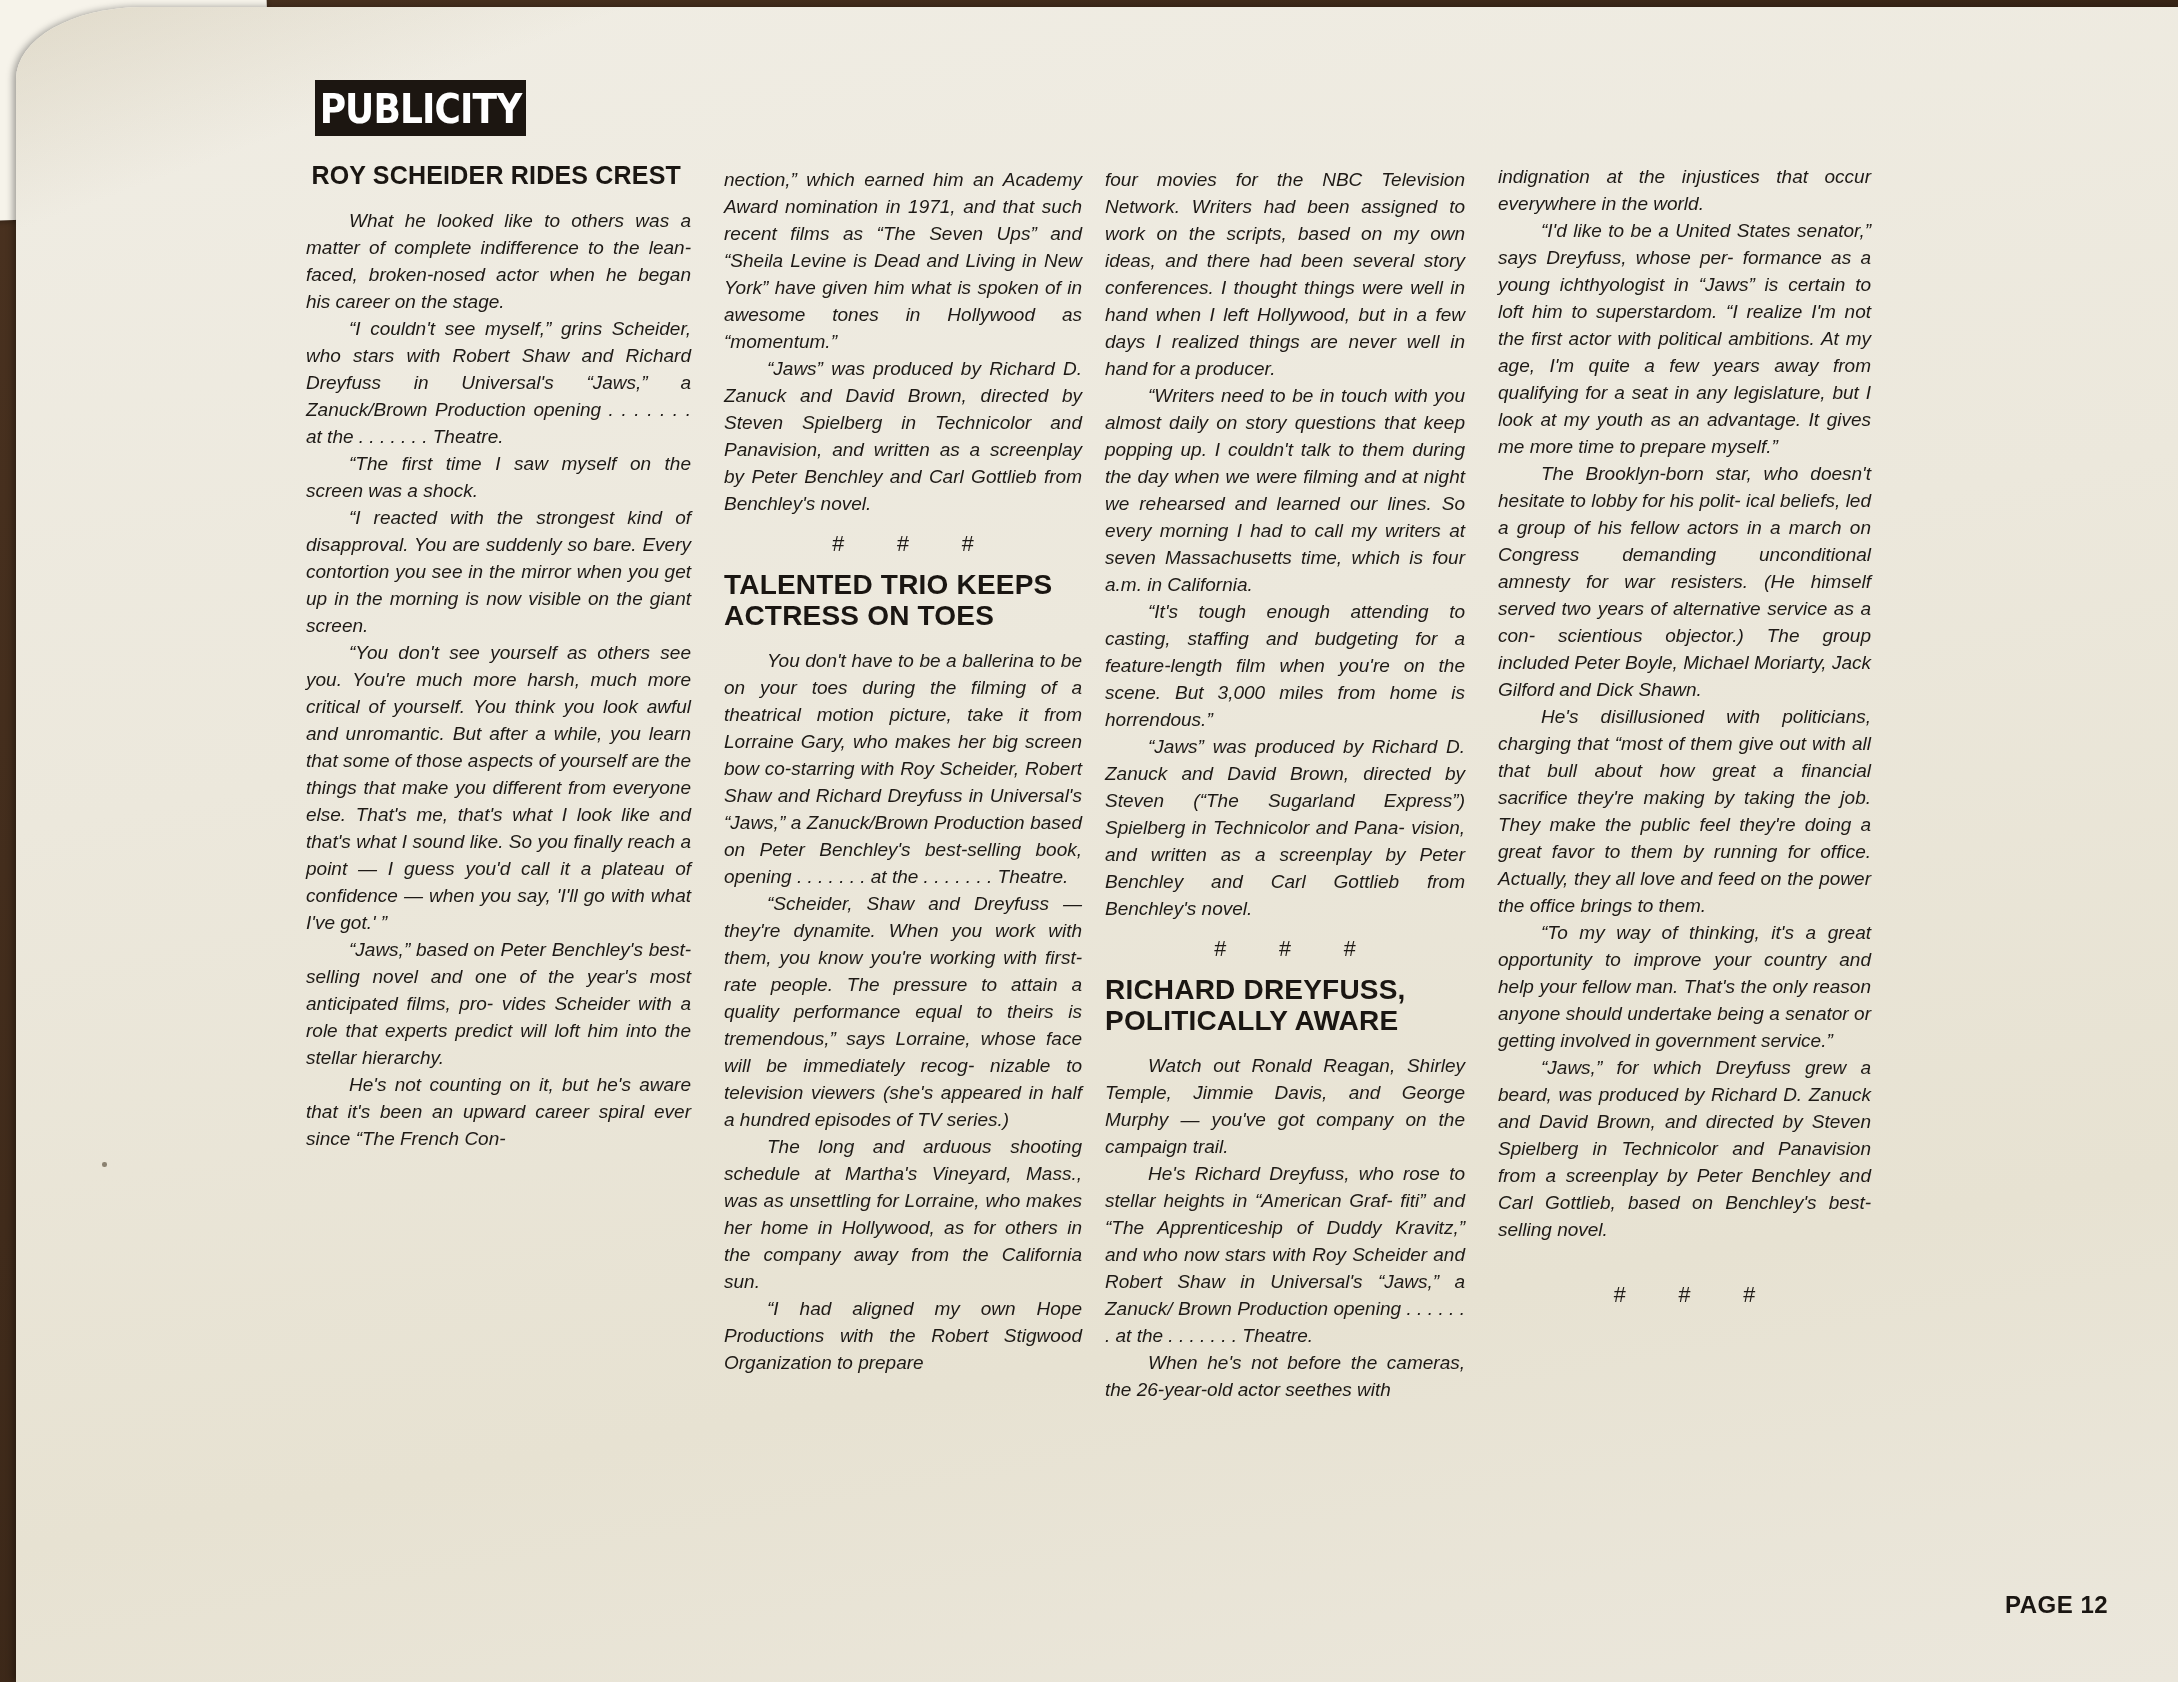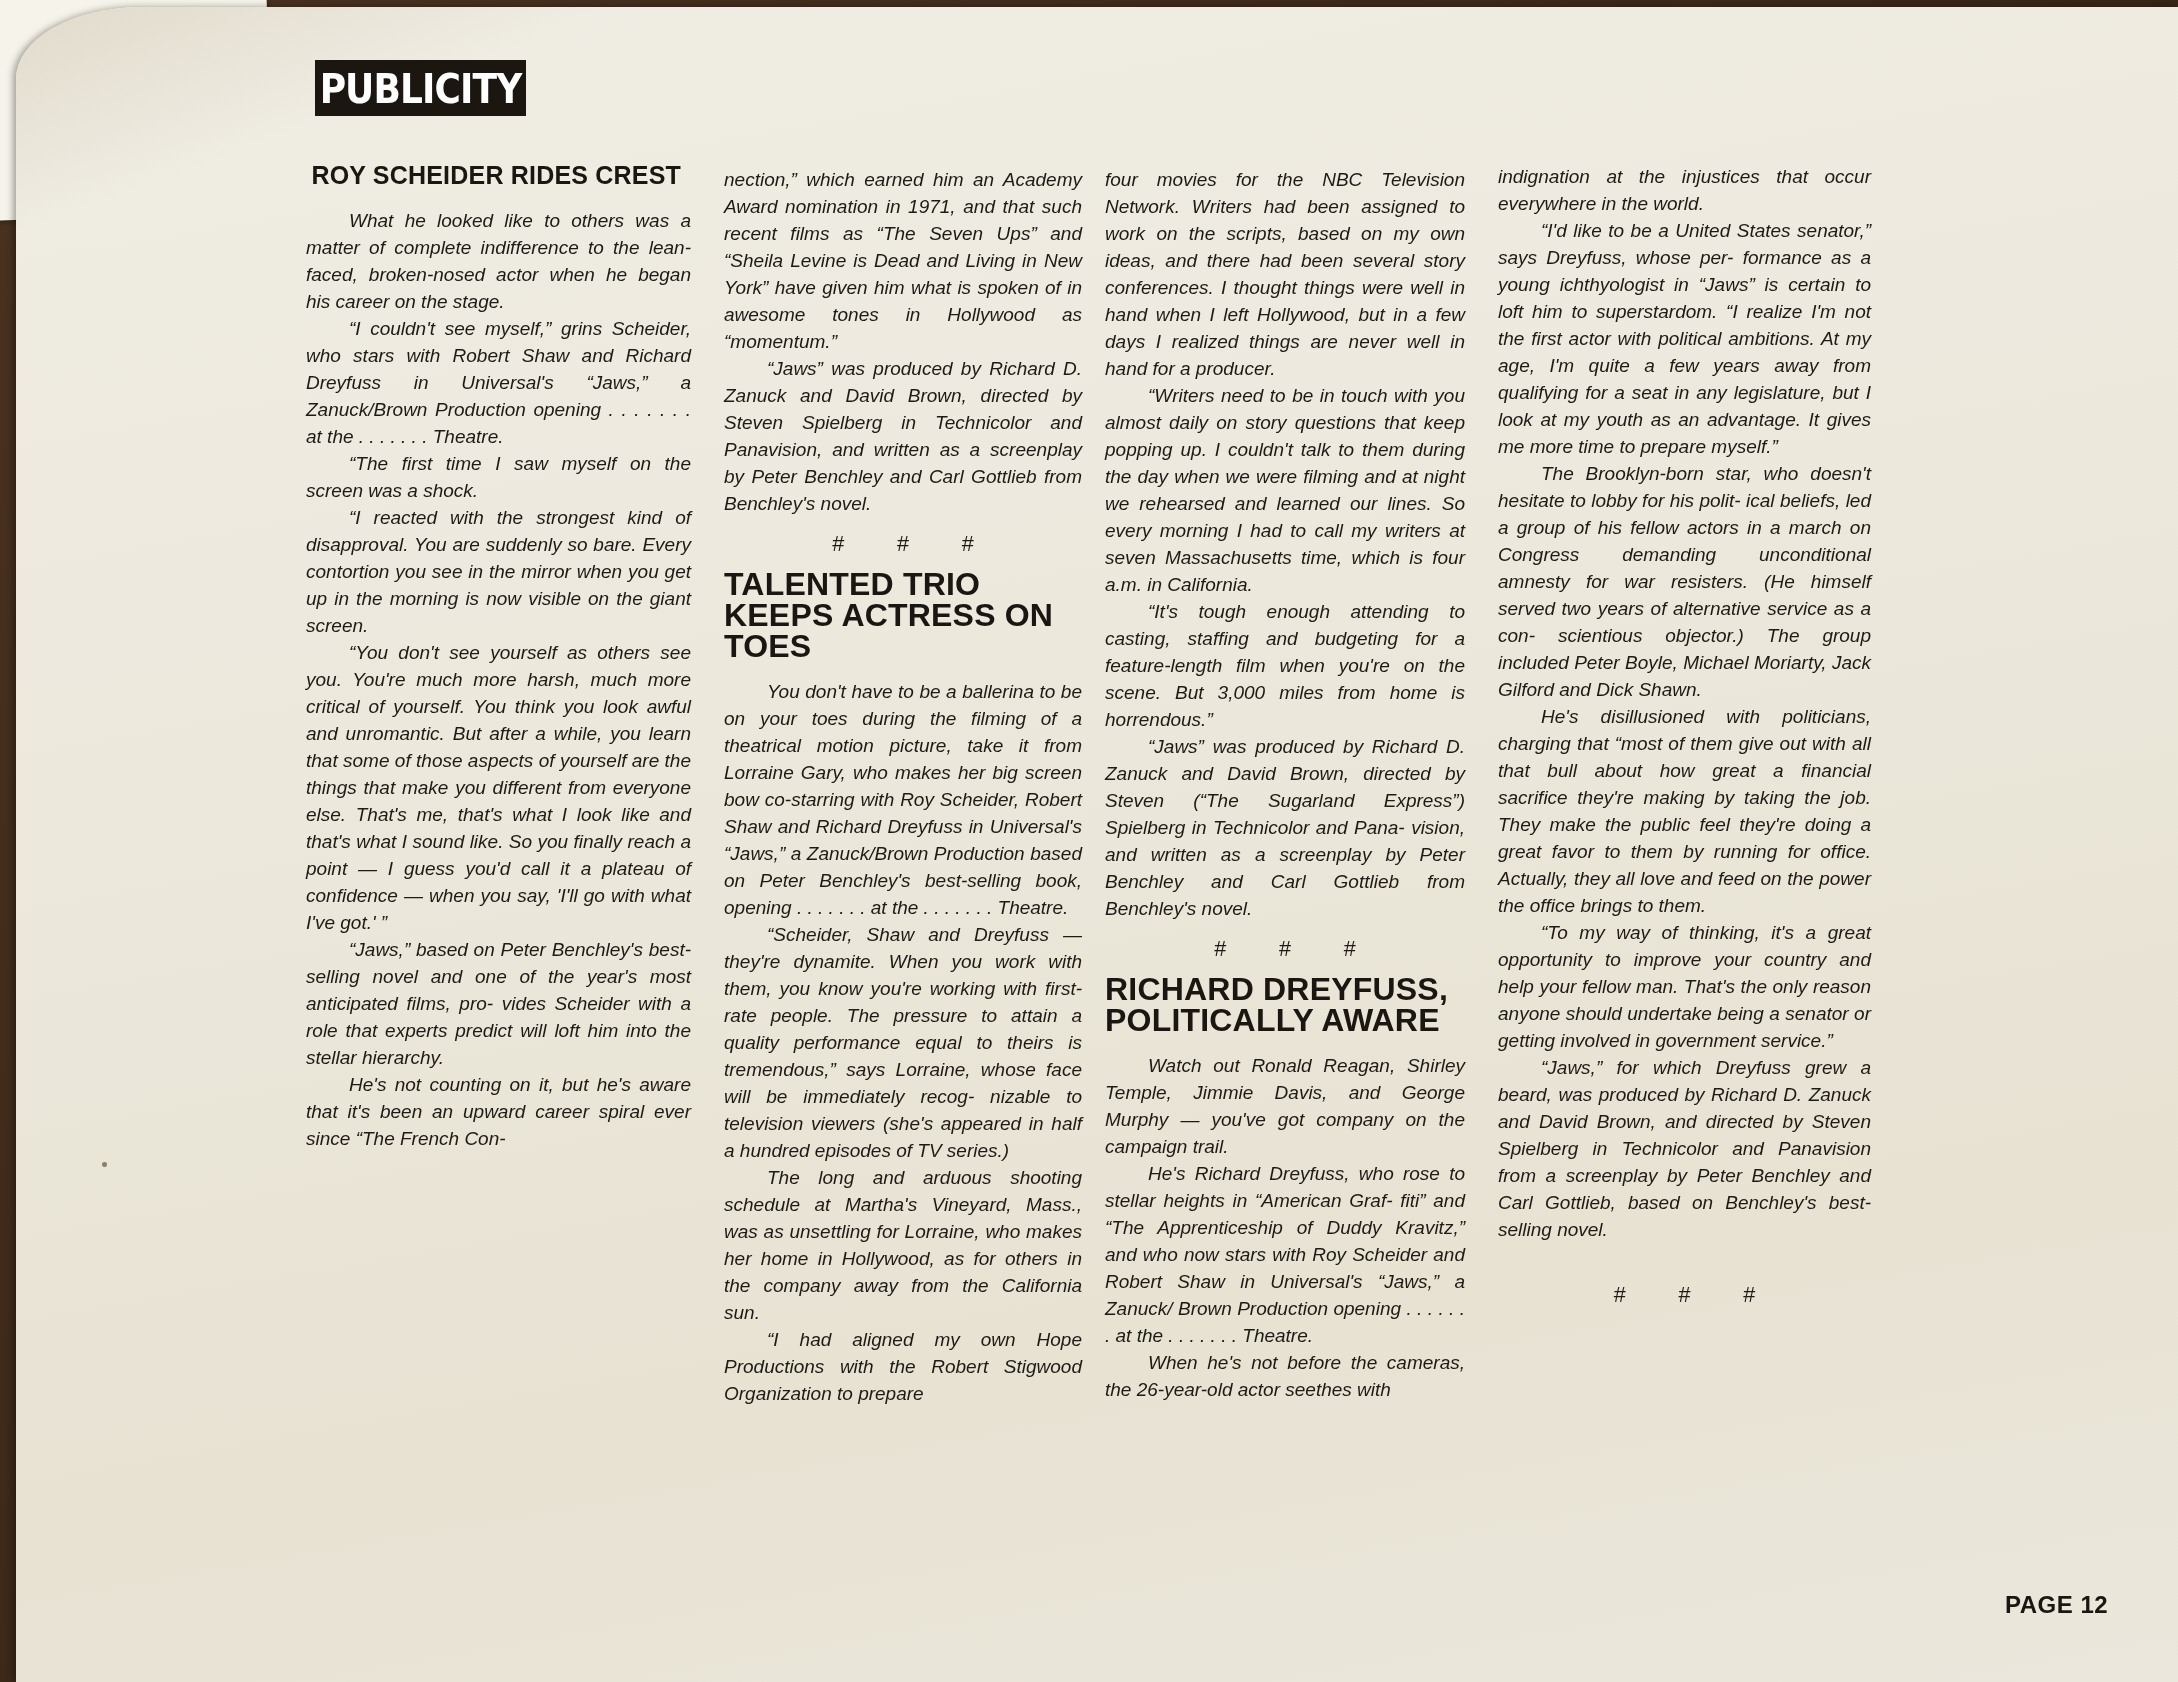--- a/index.html
+++ b/index.html
@@ -33,21 +33,21 @@
   .fold-shadow {
     position: absolute;
     left: 0; top: 0;
     width: 630px; height: 270px;
     background: linear-gradient(160deg, rgba(205,195,170,.45) 0%, rgba(240,237,228,0) 45%);
     border-top-left-radius: 126px 72px;
     pointer-events: none;
   }
   .masthead {
     position: absolute;
-    left: 315px; top: 60px;
+    left: 315px; top: 80px;
     width: 211px; height: 56px;
     background: #1c1611;
     display: flex; align-items: center; justify-content: center; text-align: right;
   }
   .masthead span {
     font-family: "DejaVu Sans", sans-serif;
     font-weight: bold;
     font-size: 36px;
     letter-spacing: -0.9px;
     color: #ffffff;
@@ -63,21 +63,21 @@
     hyphens: none;
   }
   .col1 { left: 306px; top: 160px; width: 385px; }
   .col2 { left: 724px; top: 166px; width: 358px; }
   .col3 { left: 1105px; top: 166px; width: 360px; }
   .col4 { left: 1498px; top: 163px; width: 373px; }
 
   .headline {
     font-family: "Liberation Sans", sans-serif;
     font-weight: bold;
-    font-size: 32px;
+    font-size: 28px;
     line-height: 31px;
     text-align: left;
     margin: 0 0 16px 0;
     color: #1a1612;
     letter-spacing: 0.2px;
   }
   .col1 .headline { font-size: 25px; white-space: nowrap; margin-left: 5.4px; }
   .para { margin: 0; text-indent: 43px; font-style: italic; }
   .para.cont { text-indent: 0; }
   .endmark {

